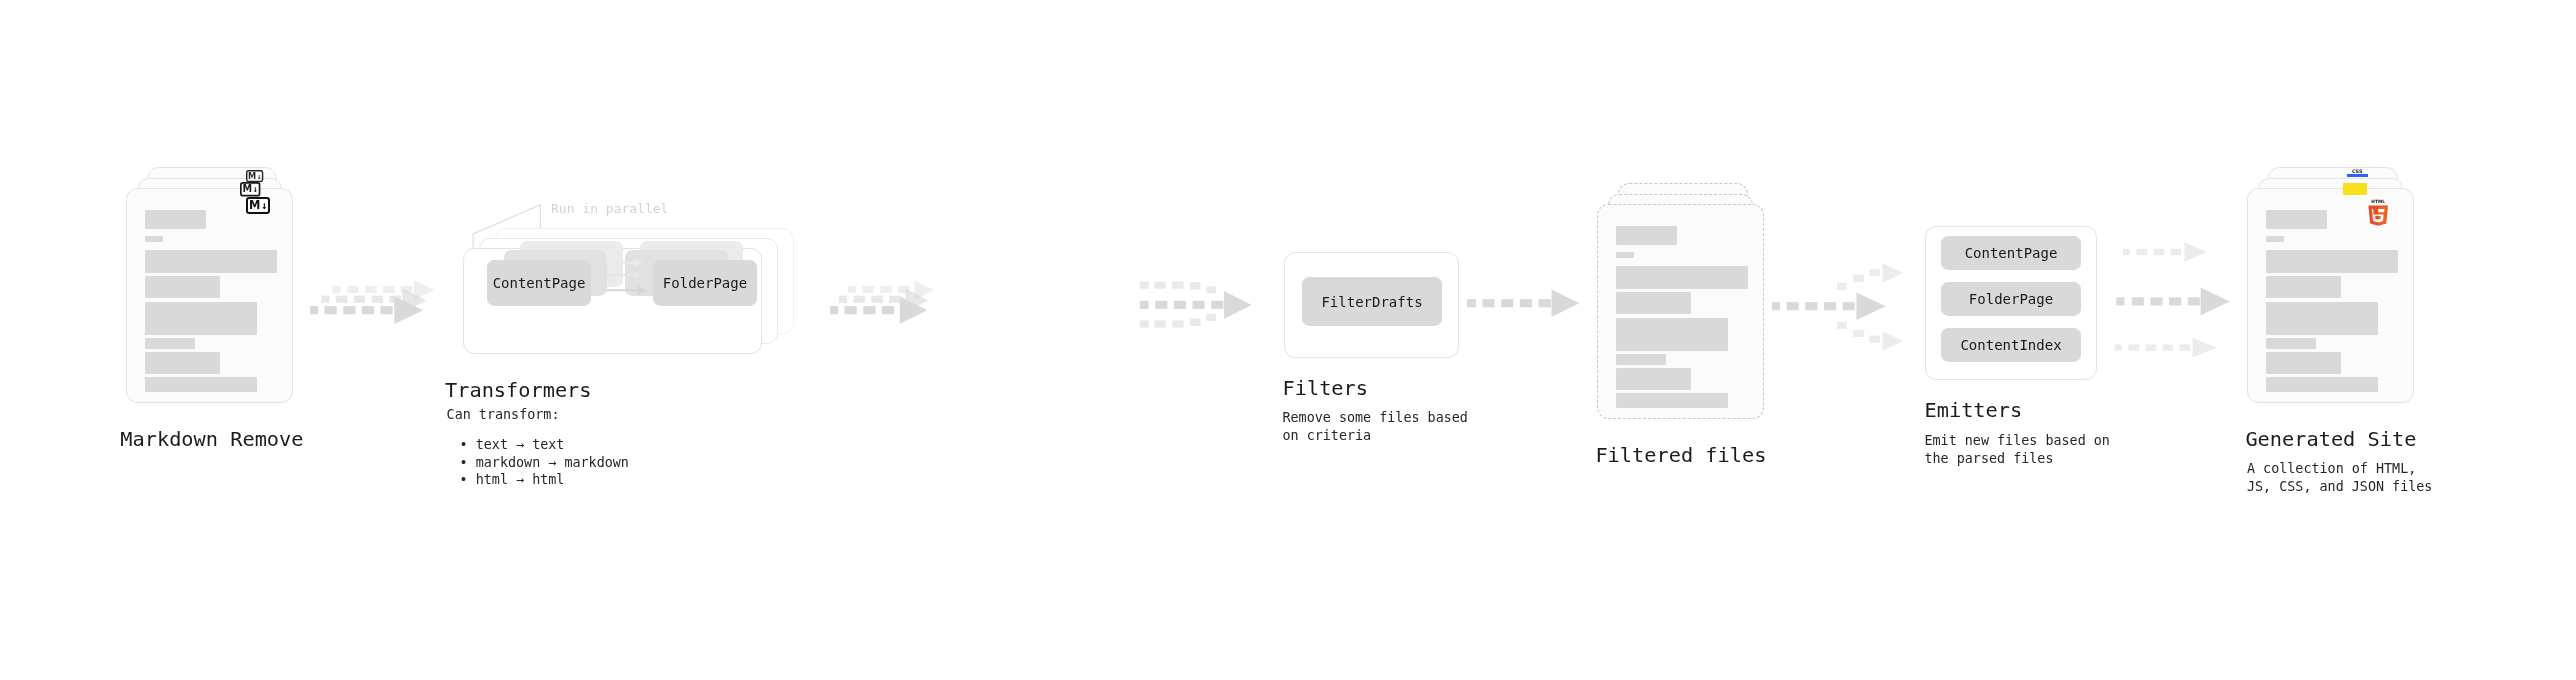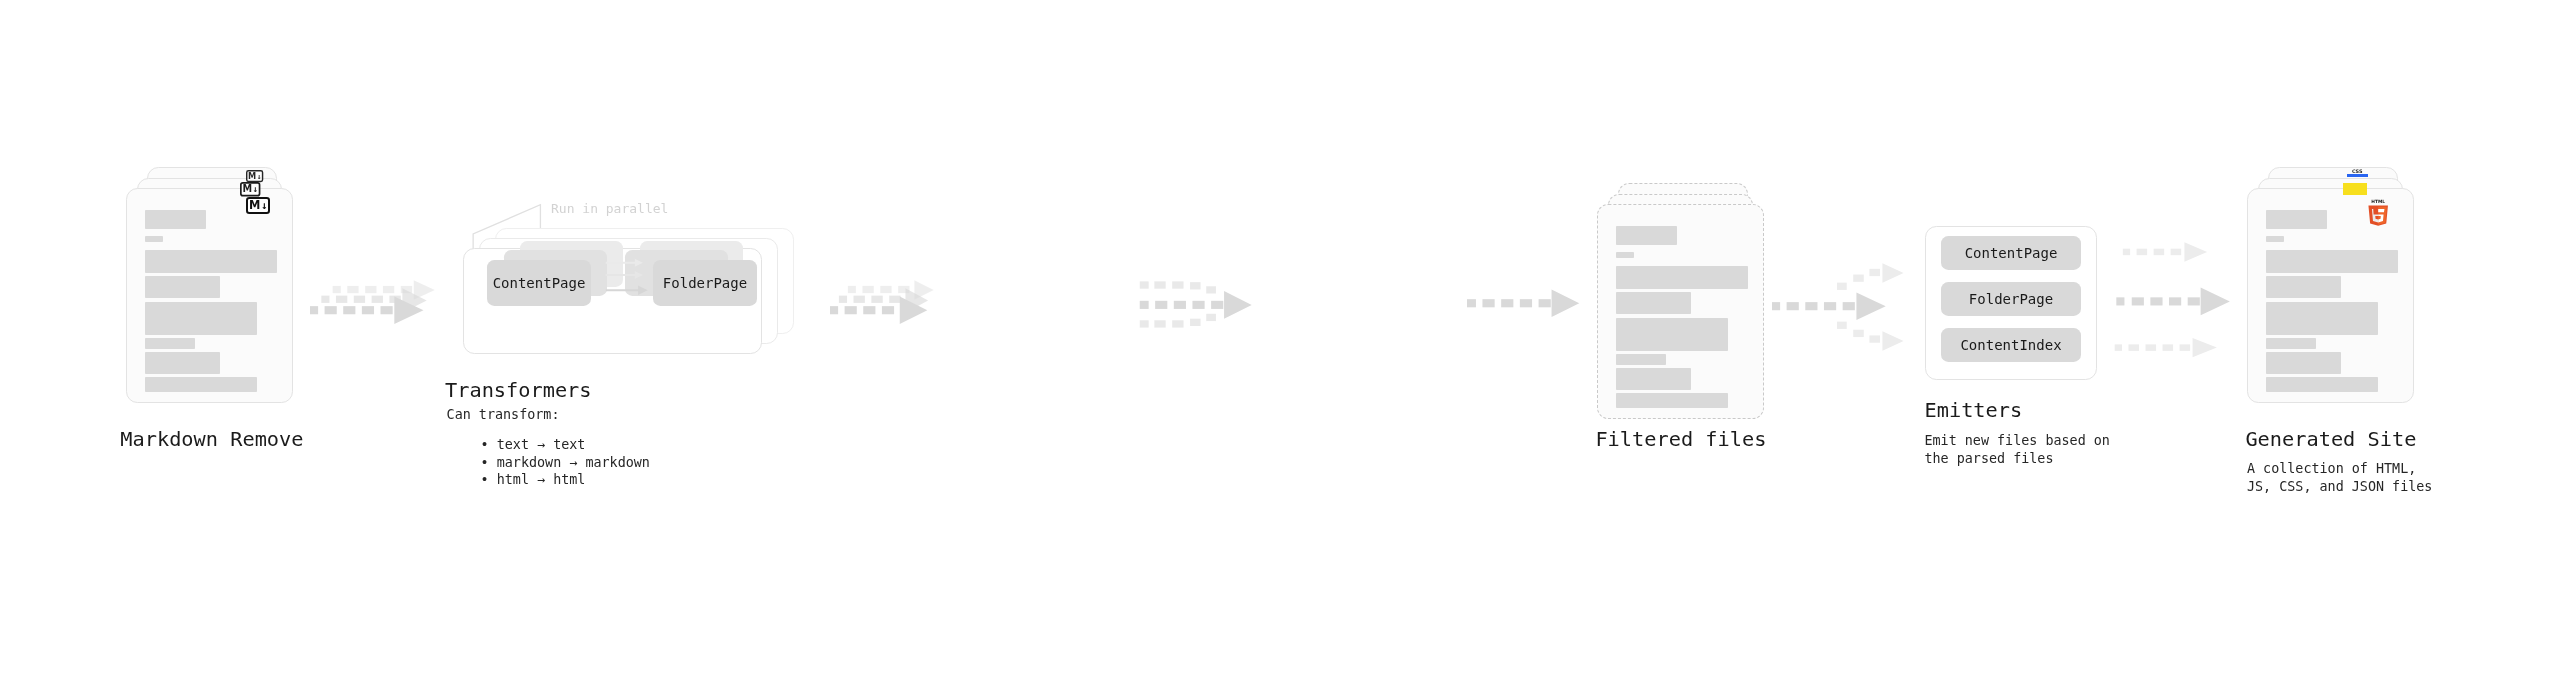--- a/index.html
+++ b/index.html
@@ -107,21 +107,21 @@
     white-space: pre;
   }
   .note {
     position: absolute;
     font-size: 13px;
     color: #d2d2d2;
     white-space: nowrap;
   }
 
   .bullets { position: absolute; font-size: 13.4px; color: #262626; line-height: 1.32; }
-  .bullets .b-line { white-space: pre; margin-left: 21px; }
+  .bullets .b-line { white-space: pre; }
 
   svg { display: block; overflow: visible; }
   .arrowgrp { position: absolute; }
 </style>
 </head>
 <body>
 
 <div id="stage">
 
   <div class="stage-col" style="left:126px; top:167px;">
@@ -297,20 +297,31 @@
         <rect x="2" y="38" width="11" height="10"></rect>
           <rect x="21" y="38" width="15" height="10"></rect>
         <rect x="44" y="38" width="15" height="10"></rect>
           <rect x="67" y="38" width="15" height="10"></rect>
         <rect x="90" y="38" width="15" height="10"></rect>
         <path d="M106 26 L140 43 L106 60 Z"></path>
       </g>
     </svg>
   </div>
 
+  <div class="stage-col" style="left:1276px; top:248px;">
+    <div class="graphic" style="width:179px; height:110px;">
+      <div class="plugin-box" style="left:8.1px; top:4.1px; width:175px; height:106px;"></div>
+      <div class="chip" style="left:26px; top:29px; width:140px; height:49px;">
+        <span>FilterDrafts</span>
+      </div>
+    </div>
+    <div class="heading" style="left:6.5px; top:128px;">Filters</div>
+    <div class="subtext" style="left:6.5px; top:161px;">Remove some files based
+on criteria</div>
+  </div>
 
   <div class="arrowgrp" style="left:1467px; top:286px;">
     <svg width="122" height="41" viewBox="0 0 150 50">
       <g fill="#d9d9d9">
         <rect x="0" y="16" width="11" height="10"></rect>
           <rect x="19" y="16" width="15" height="10"></rect>
         <rect x="42" y="16" width="15" height="10"></rect>
           <rect x="65" y="16" width="15" height="10"></rect>
         <rect x="88" y="16" width="15" height="10"></rect>
         <path d="M104 4 L138 21 L104 38 Z"></path>
@@ -328,21 +339,21 @@
           <div class="skel" style="left:18px; top:47px;  width:18px;  height:5.7px;"></div>
           <div class="skel" style="left:18px; top:61px;  width:132px; height:23px;"></div>
           <div class="skel" style="left:18px; top:87px; width:75px;  height:22px;"></div>
           <div class="skel" style="left:18px; top:113px; width:112px; height:32.5px;"></div>
           <div class="skel" style="left:18px; top:149px; width:50px;  height:10.6px;"></div>
           <div class="skel" style="left:18px; top:163px; width:75px;  height:22px;"></div>
           <div class="skel" style="left:18px; top:188px; width:112px; height:15.4px;"></div>
         </div>
       </div>
     </div>
-    <div class="heading" style="left:-1.6px; top:244px;">Filtered files</div>
+    <div class="heading" style="left:-1.6px; top:260px;">Filtered files</div>
   </div>
 
   <div class="arrowgrp" style="left:1772px; top:258px;">
     <svg width="134" height="98" viewBox="0 0 165 120">
 
       <g fill="#ececec">
         <rect x="80" y="30" width="12" height="9"></rect>
           <rect x="100" y="20" width="13" height="9"></rect>
         <rect x="120" y="13" width="13" height="9"></rect>
         <path d="M136 6 L162 18 L136 30 Z"></path>

